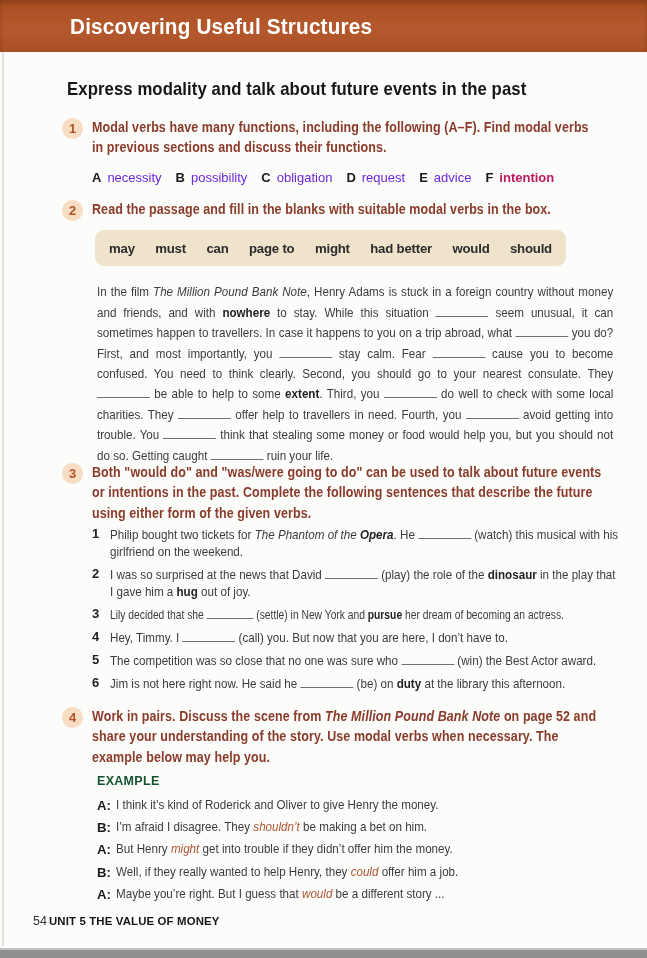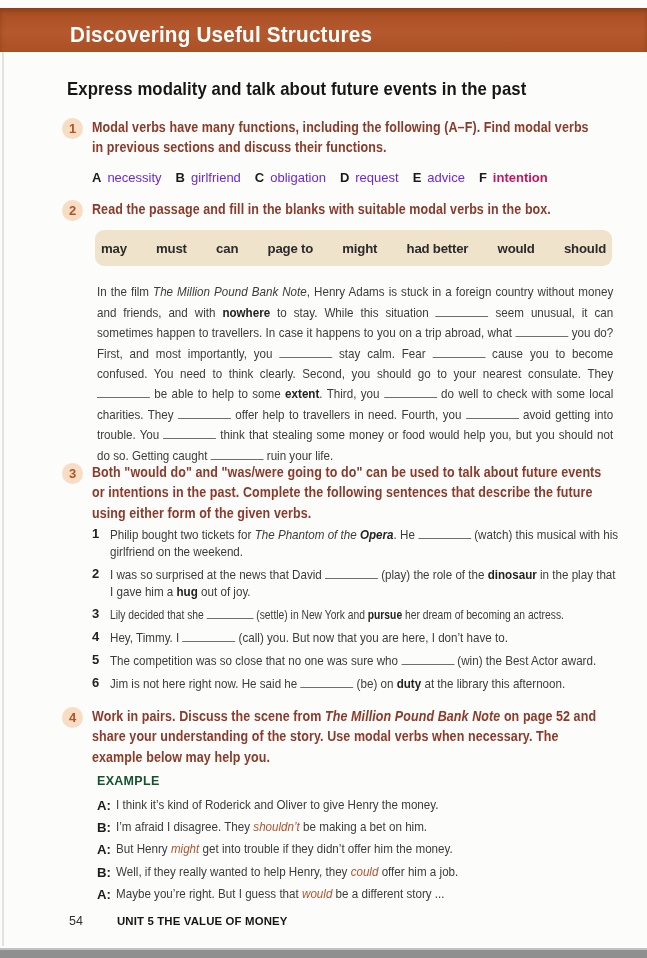--- a/index.html
+++ b/index.html
@@ -4,21 +4,21 @@
 <style>
   :root{
     --banner-bg:#b0542a; --heading-color:#8a3b2a; --accent-italic:#ae5430;
     --wordbox-bg:#f0e3cc; --circle-bg:#f6ddc3; --circle-text:#b05327;
     --body-text:#3c3c3c; --blank-line:#6e6e6e;
   }
   *{margin:0;padding:0;box-sizing:border-box;}
   html,body{width:647px;height:958px;overflow:hidden;}
   body{background:#fcfcfb;font-family:"Liberation Sans",sans-serif;color:var(--body-text);position:relative;}
 
-  .banner{position:absolute;left:0;top:8px;width:647px;height:44px;
+  .banner{position:absolute;left:0;top:0;width:647px;height:52px;
     background:linear-gradient(180deg,#a84e22 0%,#b5582d 55%,#ab5126 100%);
     box-shadow:inset 0 3px 4px rgba(90,35,10,.35);}
   .banner h1{position:absolute;left:70px;top:0;line-height:54px;color:#fff;
     font-size:22.5px;font-weight:bold;white-space:nowrap;letter-spacing:.2px;
     transform:scaleX(.92);transform-origin:0 50%;}
 
   .main-title{position:absolute;left:67px;top:78px;font-size:19px;font-weight:bold;color:#161616;
     white-space:nowrap;transform:scaleX(.88);transform-origin:0 0;letter-spacing:.1px;}
 
   .ex{position:absolute;left:62px;width:560px;}
@@ -29,23 +29,23 @@
     align-items:center;justify-content:center;margin-top:1px;}
   .ex-head{font-weight:bold;color:var(--heading-color);font-size:14.2px;line-height:20.3px;
     width:580px;transform:scaleX(.881);transform-origin:0 0;letter-spacing:.1px;}
 
   .options{display:flex;column-gap:14px;margin-top:12px;font-size:13px;align-items:baseline;}
   .opt{white-space:nowrap;}
   .opt-letter{font-weight:bold;color:#1a1a1a;margin-right:6px;}
   .opt-label{color:#6d28d9;}
   .opt:last-child .opt-label{font-weight:bold;color:#be185d;}
 
-  .wordbox{margin:11px 0 16px 3px;width:517px;height:36px;background:var(--wordbox-bg);
+  .wordbox{margin:11px 0 16px 3px;width:471px;height:36px;background:var(--wordbox-bg);
     border-radius:9px;display:flex;align-items:center;justify-content:space-between;
-    padding:0 6px;}
+    padding:0 14px;}
   .word{font-weight:bold;font-size:13.2px;color:#2b2b2b;letter-spacing:-.2px;white-space:nowrap;}
 
   .passage{margin:10px 0 0 5px;width:586px;font-size:13.2px;line-height:20.4px;
     text-align:justify;transform:scaleX(.881);transform-origin:0 0;color:var(--body-text);}
 
   .items{margin-top:3px;}
   .item{display:grid;grid-template-columns:18px 1fr;margin-bottom:6px;}
   .item-num{font-weight:bold;font-size:13px;color:#222;padding-top:0;}
   .item-text{font-size:13.2px;line-height:17px;width:580px;
     transform:scaleX(.881);transform-origin:0 0;}
@@ -58,21 +58,21 @@
   .sg-blank{display:inline-block;width:60px;height:12px;
     border-bottom:1.2px solid var(--blank-line);}
 
   .example-label{margin:9px 0 0 35px;font-size:12.5px;font-weight:bold;color:#14532d;letter-spacing:.3px;}
   .dialog{margin:10px 0 0 35px;}
   .dialog-line{display:grid;grid-template-columns:19px 1fr;margin-bottom:7.2px;}
   .speaker{font-weight:bold;font-size:13.2px;color:#1c1c1c;}
   .dialog-text{font-size:13.2px;line-height:13.8px;width:560px;
     transform:scaleX(.881);transform-origin:0 0;}
 
-  .footer{position:absolute;left:33px;top:914px;display:flex;align-items:baseline;column-gap:34px;margin-left:36px;}
+  .footer{position:absolute;left:33px;top:914px;display:flex;align-items:baseline;column-gap:2px;}
   .page-num{font-size:12.5px;color:#333;}
   .unit-title{font-size:11.4px;font-weight:bold;color:#151515;letter-spacing:.15px;}
 
   .scan-left{position:absolute;left:2px;top:52px;bottom:12px;width:2px;background:#e4e2df;}
   .scan-bottom{position:absolute;left:0;bottom:0;width:647px;height:10px;background:#8f8f8f;
     border-top:2px solid #c2c2c2;}
 </style>
 </head>
 <body>
 
@@ -81,21 +81,21 @@
 </header>
 
 <h2 class="main-title">Express modality and talk about future events in the past</h2>
 
 <section class="ex ex1 ex-grid">
   <div class="num-circle">1</div>
   <div>
     <div class="ex-head">Modal verbs have many functions, including the following (A–F). Find modal verbs in previous sections and discuss their functions.</div>
     <div class="options">
       <div class="opt"><span class="opt-letter">A</span><span class="opt-label">necessity</span></div>
-      <div class="opt"><span class="opt-letter">B</span><span class="opt-label">girlfriend</span></div>
+      <div class="opt"><span class="opt-letter">B</span><span class="opt-label">possibility</span></div>
       <div class="opt"><span class="opt-letter">C</span><span class="opt-label">obligation</span></div>
       <div class="opt"><span class="opt-letter">D</span><span class="opt-label">request</span></div>
       <div class="opt"><span class="opt-letter">E</span><span class="opt-label">advice</span></div>
       <div class="opt"><span class="opt-letter">F</span><span class="opt-label">intention</span></div>
     </div>
   </div>
 </section>
 
 <section class="ex ex2 ex-grid">
   <div class="num-circle">2</div>

